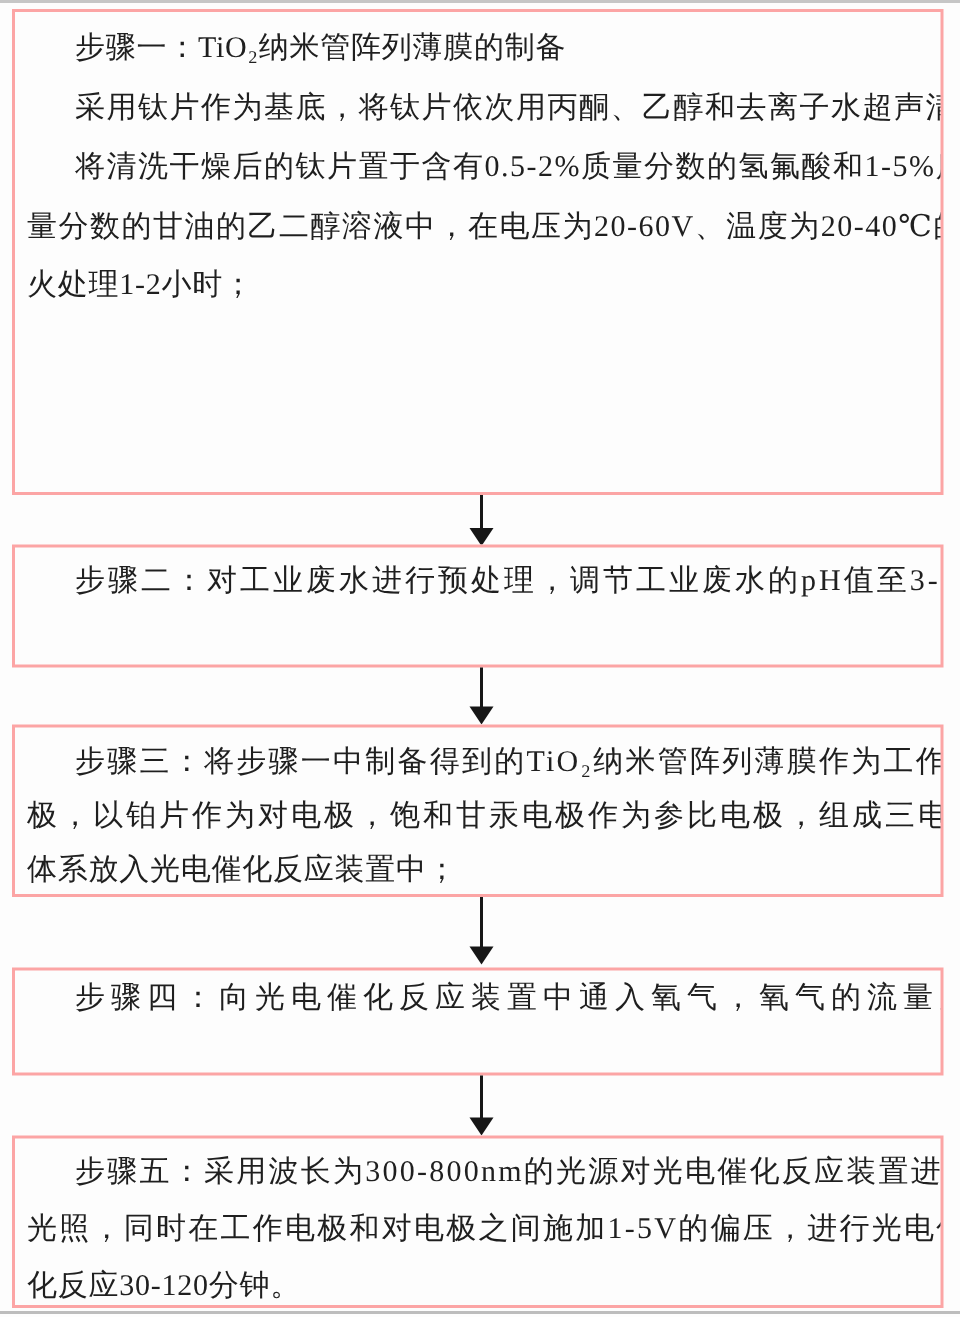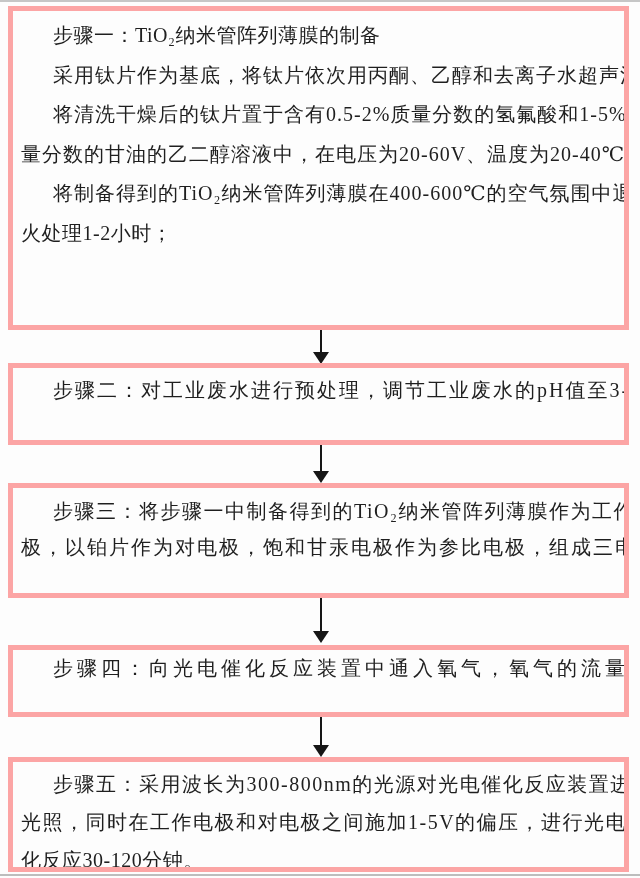--- a/index.html
+++ b/index.html
@@ -19,21 +19,21 @@
     height: 2px;
     background: #c6c6c6;
   }
   .scan-edge.top { top: 0; }
   .scan-edge.bottom { top: 874; top: 874px; background: #bdbdbd; }
 
   .box {
     position: absolute;
     left: 8px;
     width: 621px;
-    border: 5px solid #fca5a5;
+    border: 2px solid #fca5a5;
     background: #fdfdfd;
     box-sizing: border-box;
     overflow: hidden;
     padding: 0 8px;
   }
   .b1 { top: 6px;   height: 324px; padding-top: 5px; }
   .b2 { top: 363px; height: 82px;  padding-top: 3px; }
   .b3 { top: 483px; height: 115px; padding-top: 5px; }
   .b4 { top: 645px; height: 72px;  padding-top: 1px; }
   .b5 { top: 757px; height: 115px; padding-top: 3px; }
@@ -82,41 +82,41 @@
 
 <div class="page">
 
   <div class="scan-edge top"></div>
 
   <div class="box b1">
     <div class="ln ind">步骤一：TiO₂纳米管阵列薄膜的制备</div>
     <div class="ln ind ls1">采用钛片作为基底，将钛片依次用丙酮、乙醇和去离子水超声清</div>
     <div class="ln ind ls1">将清洗干燥后的钛片置于含有0.5-2%质量分数的氢氟酸和1-5%质</div>
     <div class="ln ls1">量分数的甘油的乙二醇溶液中，在电压为20-60V、温度为20-40℃的</div>
-    <div class="ln ind ls1">将制备得到的TiO₂纳米管阵列薄膜在400-600℃的空气氛围中退</div>
     <div class="ln">火处理1-2小时；</div>
   </div>
 
   <div class="arrow a1">
     <i class="shaft"></i>
     <i class="head"></i>
   </div>
 
   <div class="box b2">
     <div class="ln ind ls2">步骤二：对工业废水进行预处理，调节工业废水的pH值至3-7，</div>
   </div>
 
   <div class="arrow a2">
     <i class="shaft"></i>
     <i class="head"></i>
   </div>
 
   <div class="box b3">
     <div class="ln ind ls15">步骤三：将步骤一中制备得到的TiO₂纳米管阵列薄膜作为工作电</div>
     <div class="ln ls2">极，以铂片作为对电极，饱和甘汞电极作为参比电极，组成三电极</div>
+    <div class="ln">体系放入光电催化反应装置中；</div>
   </div>
 
   <div class="arrow a3">
     <i class="shaft"></i>
     <i class="head"></i>
   </div>
 
   <div class="box b4">
     <div class="ln ind ls4">步骤四：向光电催化反应装置中通入氧气，氧气的流量为</div>
   </div>

